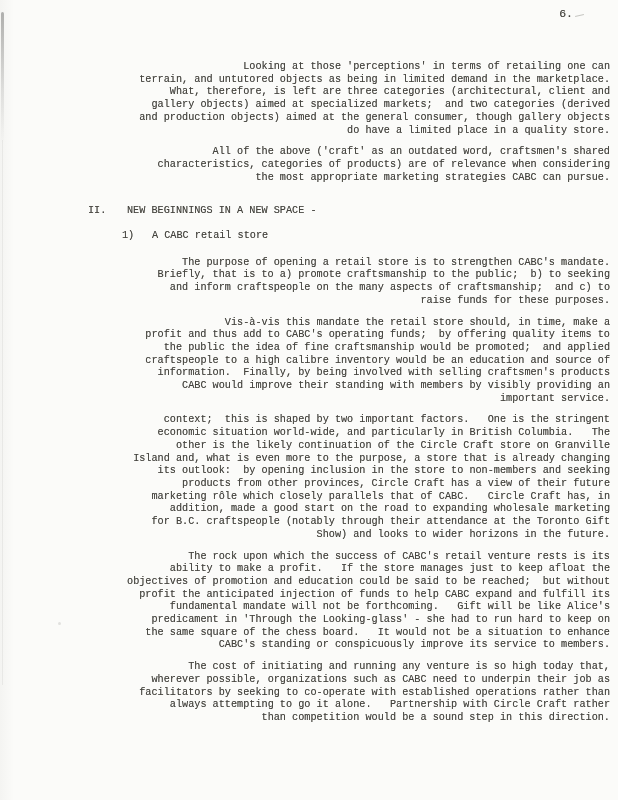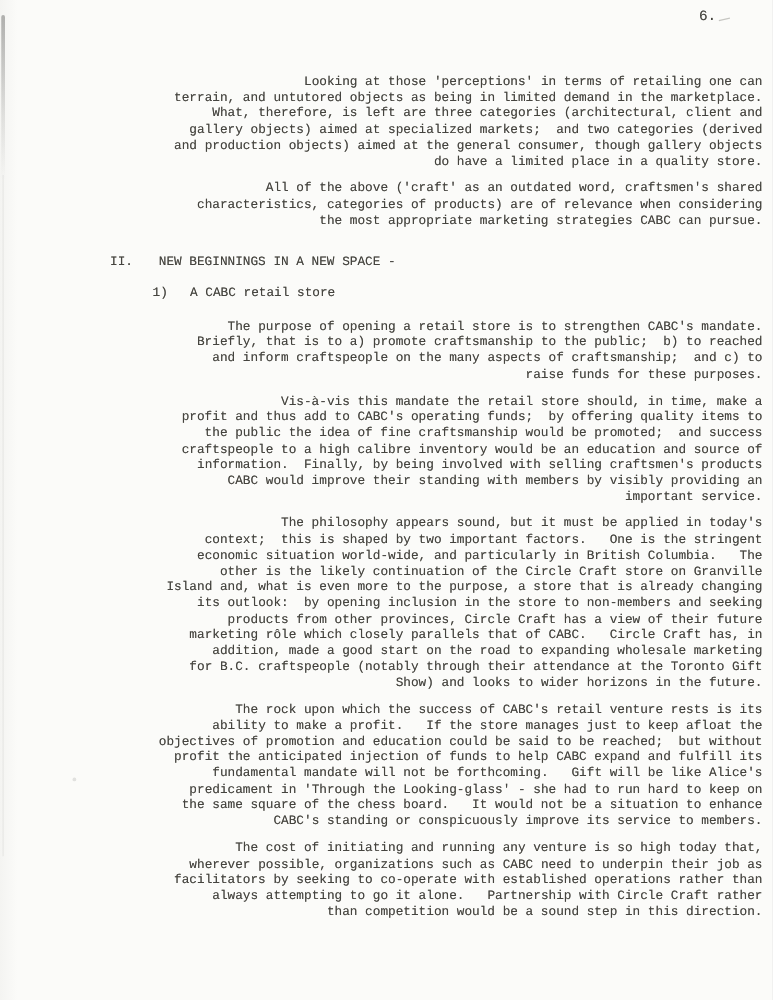--- a/index.html
+++ b/index.html
@@ -107,35 +107,34 @@
       </div>
       <div class="block block-p">
         <div class="line"><span>All of the above ('craft' as an outdated word, craftsmen's shared</span></div>
         <div class="line"><span>characteristics, categories of products) are of relevance when considering</span></div>
         <div class="line"><span>the most appropriate marketing strategies CABC can pursue.</span></div>
       </div>
       <div class="block block-heading"><span class="label">II.</span><span><span class="u">NEW BEGINNINGS IN A NEW SPACE</span><span> -</span></span></div>
       <div class="block block-subheading"><span class="label">1)</span><span><span class="u">A CABC retail store</span></span></div>
       <div class="block block-p">
         <div class="line"><span>The purpose of opening a retail store is to strengthen CABC's mandate.</span></div>
-        <div class="line"><span>Briefly, that is to a) </span><span class="u">promote</span><span> craftsmanship to the public;  b) to </span><span class="u">reached</span></div>
+        <div class="line"><span>Briefly, that is to a) </span><span class="u">promote</span><span> craftsmanship to the public;  b) to </span><span class="u">seeking</span></div>
         <div class="line"><span class="u">and inform</span><span> craftspeople on the many aspects of craftsmanship;  and c) to</span></div>
         <div class="line"><span class="u">raise funds</span><span> for these purposes.</span></div>
       </div>
       <div class="block block-p">
         <div class="line"><span>Vis-à-vis this mandate the retail store should, in time, make a</span></div>
         <div class="line"><span>profit and thus add to CABC's operating </span><span class="u">funds</span><span>;  by offering quality items to</span></div>
-        <div class="line"><span>the public the idea of fine craftsmanship would be </span><span class="u">promoted</span><span>;  and success</span></div>
+        <div class="line"><span>the public the idea of fine craftsmanship would be </span><span class="u">promoted</span><span>;  and applied</span></div>
         <div class="line"><span>craftspeople to a high calibre inventory would be an </span><span class="u">education</span><span> and source of</span></div>
         <div class="line"><span class="u">information</span><span>.  Finally, by being involved with selling craftsmen's products</span></div>
         <div class="line"><span>CABC would improve their standing with members by visibly providing an</span></div>
         <div class="line"><span>important service.</span></div>
       </div>
       <div class="block block-p">
-        <div class="line"><span>The philosophy appears sound, but it must be applied in today's</span></div>
         <div class="line"><span>context;  this is shaped by two important factors.   One is the stringent</span></div>
         <div class="line"><span>economic situation world-wide, and particularly in British Columbia.   The</span></div>
         <div class="line"><span>other is the likely continuation of the Circle Craft store on Granville</span></div>
         <div class="line"><span>Island and, what is even more to the purpose, a store that is already changing</span></div>
         <div class="line"><span>its outlook:  by opening inclusion in the store to non-members and seeking</span></div>
         <div class="line"><span>products from other provinces, Circle Craft has a view of their future</span></div>
         <div class="line"><span>marketing rôle which closely parallels that of CABC.   Circle Craft has, in</span></div>
         <div class="line"><span>addition, made a good start on the road to expanding wholesale marketing</span></div>
         <div class="line"><span>for B.C. craftspeople (notably through their attendance at the Toronto Gift</span></div>
         <div class="line"><span>Show) and looks to wider horizons in the future.</span></div>

